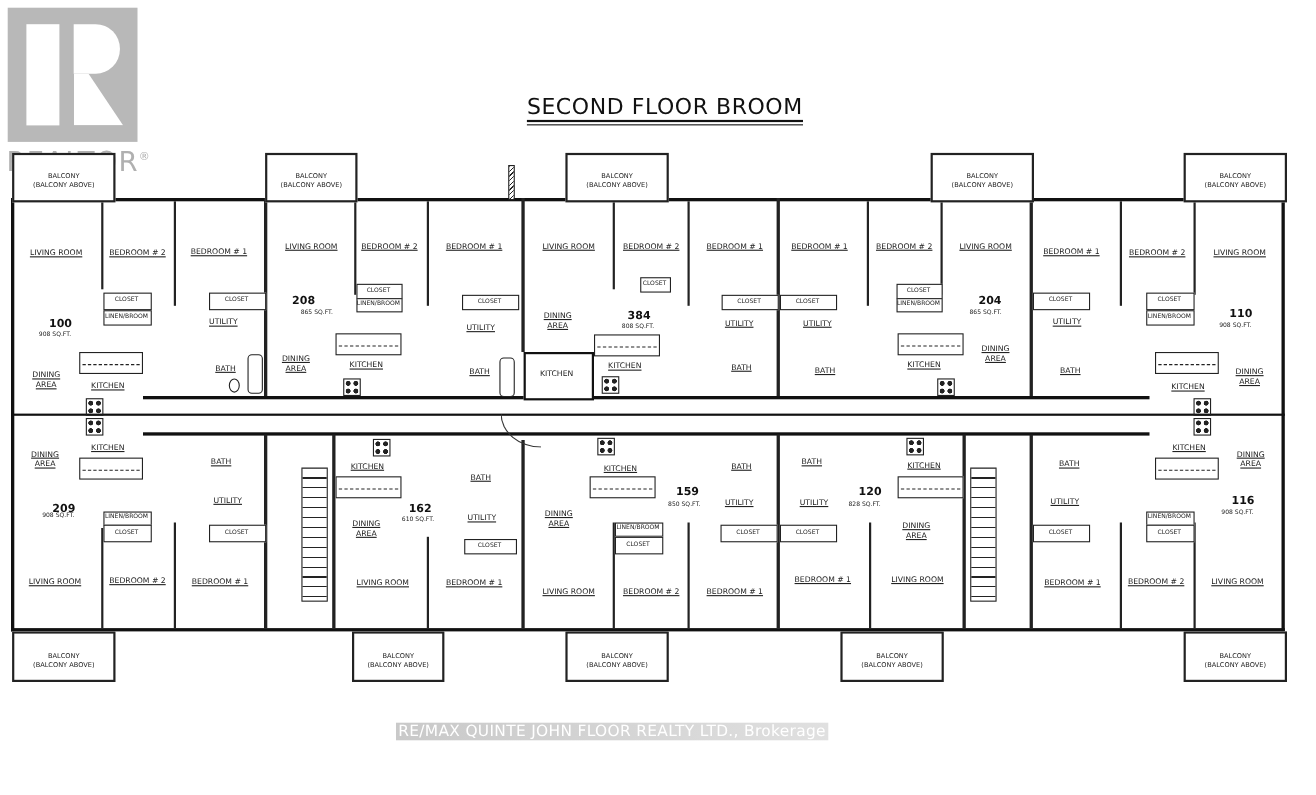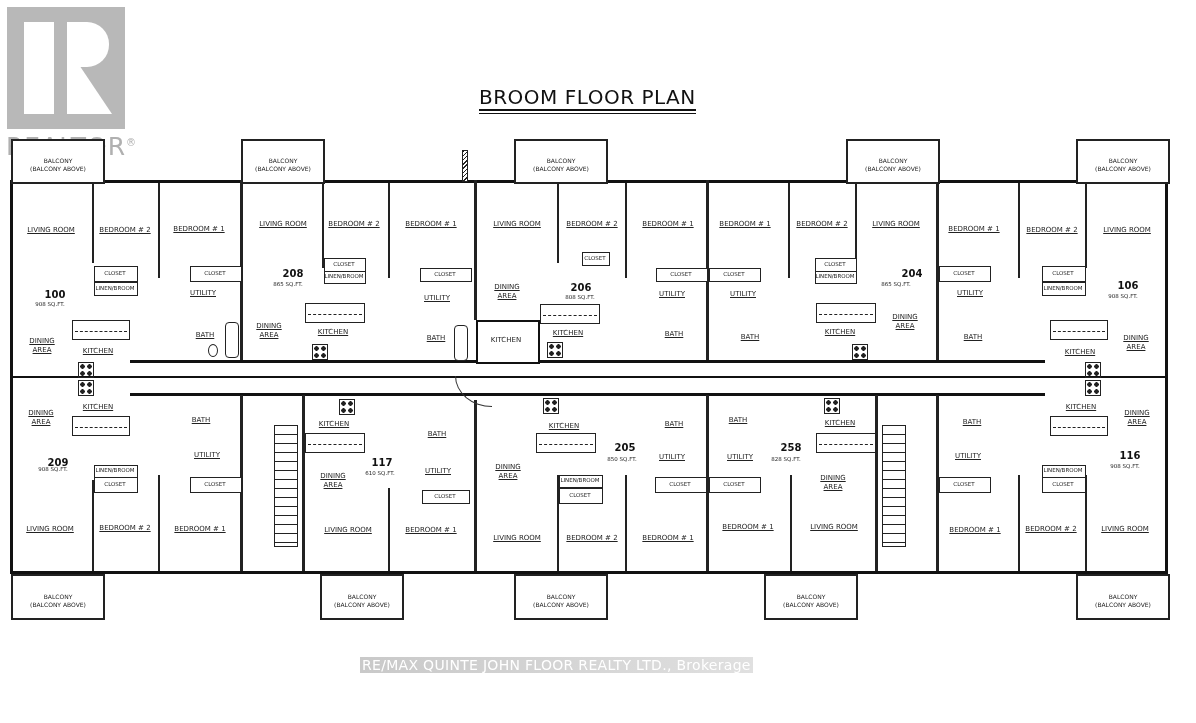--- a/index.html
+++ b/index.html
@@ -28,21 +28,21 @@
   .closetbox { position:absolute; border:1px solid #222; background:#fff; }
   .stairs { position:absolute; border:1px solid #222; background:repeating-linear-gradient(180deg,#fff 0 8px,#222 8px 9px); }
   .door { position:absolute; border:1px solid #333; border-radius:0 100% 0 0; border-left:none; border-bottom:none; }
   .elevator { position:absolute; border:2px solid #111; background:#fff; }
   .watermark { left:360px; top:657px; font-size:14px; color:#fff; background:linear-gradient(90deg,#c9c9c9,#d4d4d4,#e0e0e0); padding:0 2px; letter-spacing:0.3px; }
   .corridor-wall { position:absolute; height:3px; background:#111; }
 </style>
 </head>
 <body>
 
-<div class="abs title">BROOM FLOOR PLAN</div>
+<div class="abs title">SECOND FLOOR BROOM</div>
 
 <div class="abs realtor-box"></div>
 <div class="abs realtor-r1"></div>
 <div class="abs realtor-r2"></div>
 <div class="abs realtor-r3"></div>
 <div class="abs realtor-text"><span>REALTOR</span><sup style="font-size:10px">®</sup></div>
 
 <div class="wall" style="left:10px;top:180px;width:1158px;height:3px;"></div>
 <div class="wall" style="left:10px;top:571px;width:1158px;height:3px;"></div>
 <div class="wall" style="left:10px;top:180px;width:3px;height:394px;"></div>
@@ -146,74 +146,74 @@
 <div class="lbl" style="left:283px;top:220px;">LIVING ROOM</div>
 <div class="lbl" style="left:354px;top:220px;">BEDROOM # 2</div>
 <div class="lbl" style="left:431px;top:220px;">BEDROOM # 1</div>
 <div class="closetbox" style="left:324px;top:258px;width:40px;height:12px;"></div>
 <div class="small" style="left:344px;top:261px;">CLOSET</div>
 <div class="closetbox" style="left:324px;top:271px;width:40px;height:11px;"></div>
 <div class="small" style="left:344px;top:273px;">LINEN/BROOM</div>
 <div class="closetbox" style="left:420px;top:268px;width:50px;height:12px;"></div>
 <div class="small" style="left:445px;top:271px;">CLOSET</div>
 <div class="lbl" style="left:437px;top:294px;">UTILITY</div>
-<div class="unitnum" style="left:293px;top:268px;">208</div>
+<div class="unitnum" style="left:276px;top:268px;">208</div>
 <div class="sqft" style="left:288px;top:281px;">865 SQ.FT.</div>
 <div class="island" style="left:305px;top:303px;width:58px;height:18px;"></div>
 <div class="lbl" style="left:269px;top:322px;"><span>DINING</span><br><span>AREA</span></div>
 <div class="lbl" style="left:333px;top:328px;">KITCHEN</div>
 <div class="lbl" style="left:436px;top:334px;">BATH</div>
 <div class="stove" style="left:312px;top:344px;"></div>
 <div class="tub" style="left:454px;top:325px;"></div>
 
 <div class="lbl" style="left:517px;top:220px;">LIVING ROOM</div>
 <div class="lbl" style="left:592px;top:220px;">BEDROOM # 2</div>
 <div class="lbl" style="left:668px;top:220px;">BEDROOM # 1</div>
 <div class="closetbox" style="left:582px;top:252px;width:26px;height:12px;"></div>
 <div class="small" style="left:595px;top:255px;">CLOSET</div>
 <div class="closetbox" style="left:656px;top:268px;width:50px;height:12px;"></div>
 <div class="small" style="left:681px;top:271px;">CLOSET</div>
 <div class="lbl" style="left:672px;top:290px;">UTILITY</div>
-<div class="unitnum" style="left:581px;top:282px;">206</div>
+<div class="unitnum" style="left:581px;top:282px;">384</div>
 <div class="sqft" style="left:580px;top:294px;">808 SQ.FT.</div>
 <div class="lbl" style="left:507px;top:283px;"><span>DINING</span><br><span>AREA</span></div>
 <div class="island" style="left:540px;top:304px;width:58px;height:18px;"></div>
 <div class="lbl" style="left:568px;top:329px;">KITCHEN</div>
 <div class="lbl" style="left:674px;top:330px;">BATH</div>
 <div class="stove" style="left:547px;top:342px;"></div>
 
 <div class="lbl" style="left:745px;top:220px;">BEDROOM # 1</div>
 <div class="lbl" style="left:822px;top:220px;">BEDROOM # 2</div>
 <div class="lbl" style="left:896px;top:220px;">LIVING ROOM</div>
 <div class="closetbox" style="left:709px;top:268px;width:50px;height:12px;"></div>
 <div class="small" style="left:734px;top:271px;">CLOSET</div>
 <div class="closetbox" style="left:815px;top:258px;width:40px;height:12px;"></div>
 <div class="small" style="left:835px;top:261px;">CLOSET</div>
 <div class="closetbox" style="left:815px;top:271px;width:40px;height:11px;"></div>
 <div class="small" style="left:835px;top:273px;">LINEN/BROOM</div>
 <div class="lbl" style="left:743px;top:290px;">UTILITY</div>
-<div class="unitnum" style="left:900px;top:268px;margin-left:12px;">204</div>
+<div class="unitnum" style="left:900px;top:268px;">204</div>
 <div class="sqft" style="left:896px;top:281px;">865 SQ.FT.</div>
 <div class="island" style="left:816px;top:303px;width:58px;height:18px;"></div>
 <div class="lbl" style="left:905px;top:313px;"><span>DINING</span><br><span>AREA</span></div>
 <div class="lbl" style="left:840px;top:328px;">KITCHEN</div>
 <div class="lbl" style="left:750px;top:333px;">BATH</div>
 <div class="stove" style="left:852px;top:344px;"></div>
 
 <div class="lbl" style="left:974px;top:225px;">BEDROOM # 1</div>
 <div class="lbl" style="left:1052px;top:226px;">BEDROOM # 2</div>
 <div class="lbl" style="left:1127px;top:226px;">LIVING ROOM</div>
 <div class="closetbox" style="left:939px;top:266px;width:50px;height:14px;"></div>
 <div class="small" style="left:964px;top:270px;">CLOSET</div>
 <div class="closetbox" style="left:1042px;top:266px;width:42px;height:14px;"></div>
 <div class="small" style="left:1063px;top:270px;">CLOSET</div>
 <div class="closetbox" style="left:1042px;top:282px;width:42px;height:12px;"></div>
 <div class="small" style="left:1063px;top:285px;">LINEN/BROOM</div>
 <div class="lbl" style="left:970px;top:289px;">UTILITY</div>
-<div class="unitnum" style="left:1128px;top:280px;">106</div>
+<div class="unitnum" style="left:1128px;top:280px;">110</div>
 <div class="sqft" style="left:1123px;top:293px;">908 SQ.FT.</div>
 <div class="island" style="left:1050px;top:320px;width:56px;height:18px;"></div>
 <div class="lbl" style="left:1136px;top:334px;"><span>DINING</span><br><span>AREA</span></div>
 <div class="lbl" style="left:1080px;top:348px;">KITCHEN</div>
 <div class="lbl" style="left:973px;top:333px;">BATH</div>
 <div class="stove" style="left:1085px;top:362px;"></div>
 
 <div class="stove" style="left:78px;top:380px;"></div>
 <div class="lbl" style="left:98px;top:403px;">KITCHEN</div>
 <div class="lbl" style="left:41px;top:409px;"><span>DINING</span><br><span>AREA</span></div>
@@ -229,52 +229,52 @@
 <div class="closetbox" style="left:190px;top:477px;width:50px;height:14px;"></div>
 <div class="small" style="left:215px;top:481px;">CLOSET</div>
 <div class="lbl" style="left:50px;top:525px;">LIVING ROOM</div>
 <div class="lbl" style="left:125px;top:524px;">BEDROOM # 2</div>
 <div class="lbl" style="left:200px;top:525px;">BEDROOM # 1</div>
 
 <div class="stove" style="left:339px;top:399px;"></div>
 <div class="lbl" style="left:334px;top:420px;">KITCHEN</div>
 <div class="island" style="left:305px;top:433px;width:58px;height:18px;"></div>
 <div class="lbl" style="left:437px;top:430px;">BATH</div>
-<div class="unitnum" style="left:382px;top:457px;">117</div>
+<div class="unitnum" style="left:382px;top:457px;">162</div>
 <div class="sqft" style="left:380px;top:470px;">610 SQ.FT.</div>
 <div class="lbl" style="left:438px;top:467px;">UTILITY</div>
 <div class="lbl" style="left:333px;top:472px;"><span>DINING</span><br><span>AREA</span></div>
 <div class="closetbox" style="left:422px;top:490px;width:46px;height:12px;"></div>
 <div class="small" style="left:445px;top:493px;">CLOSET</div>
 <div class="lbl" style="left:348px;top:526px;">LIVING ROOM</div>
 <div class="lbl" style="left:431px;top:526px;">BEDROOM # 1</div>
 
 <div class="stove" style="left:543px;top:398px;"></div>
 <div class="lbl" style="left:564px;top:422px;">KITCHEN</div>
 <div class="island" style="left:536px;top:433px;width:58px;height:18px;"></div>
 <div class="lbl" style="left:674px;top:420px;">BATH</div>
-<div class="unitnum" style="left:625px;top:442px;">205</div>
+<div class="unitnum" style="left:625px;top:442px;">159</div>
 <div class="sqft" style="left:622px;top:456px;">850 SQ.FT.</div>
 <div class="lbl" style="left:672px;top:453px;">UTILITY</div>
 <div class="lbl" style="left:508px;top:463px;"><span>DINING</span><br><span>AREA</span></div>
 <div class="closetbox" style="left:559px;top:475px;width:42px;height:11px;"></div>
 <div class="small" style="left:580px;top:477px;">LINEN/BROOM</div>
 <div class="closetbox" style="left:559px;top:488px;width:42px;height:14px;"></div>
 <div class="small" style="left:580px;top:492px;">CLOSET</div>
 <div class="closetbox" style="left:655px;top:477px;width:50px;height:14px;"></div>
 <div class="small" style="left:680px;top:481px;">CLOSET</div>
 <div class="lbl" style="left:517px;top:534px;">LIVING ROOM</div>
 <div class="lbl" style="left:592px;top:534px;">BEDROOM # 2</div>
 <div class="lbl" style="left:668px;top:534px;">BEDROOM # 1</div>
 
 <div class="lbl" style="left:738px;top:416px;">BATH</div>
 <div class="stove" style="left:824px;top:398px;"></div>
 <div class="lbl" style="left:840px;top:419px;">KITCHEN</div>
 <div class="island" style="left:816px;top:433px;width:58px;height:18px;"></div>
-<div class="unitnum" style="left:791px;top:442px;">258</div>
+<div class="unitnum" style="left:791px;top:442px;">120</div>
 <div class="sqft" style="left:786px;top:456px;">828 SQ.FT.</div>
 <div class="lbl" style="left:740px;top:453px;">UTILITY</div>
 <div class="lbl" style="left:833px;top:474px;"><span>DINING</span><br><span>AREA</span></div>
 <div class="closetbox" style="left:709px;top:477px;width:50px;height:14px;"></div>
 <div class="small" style="left:734px;top:481px;">CLOSET</div>
 <div class="lbl" style="left:748px;top:523px;">BEDROOM # 1</div>
 <div class="lbl" style="left:834px;top:523px;">LIVING ROOM</div>
 
 <div class="stove" style="left:1085px;top:380px;"></div>
 <div class="lbl" style="left:1081px;top:403px;">KITCHEN</div>

